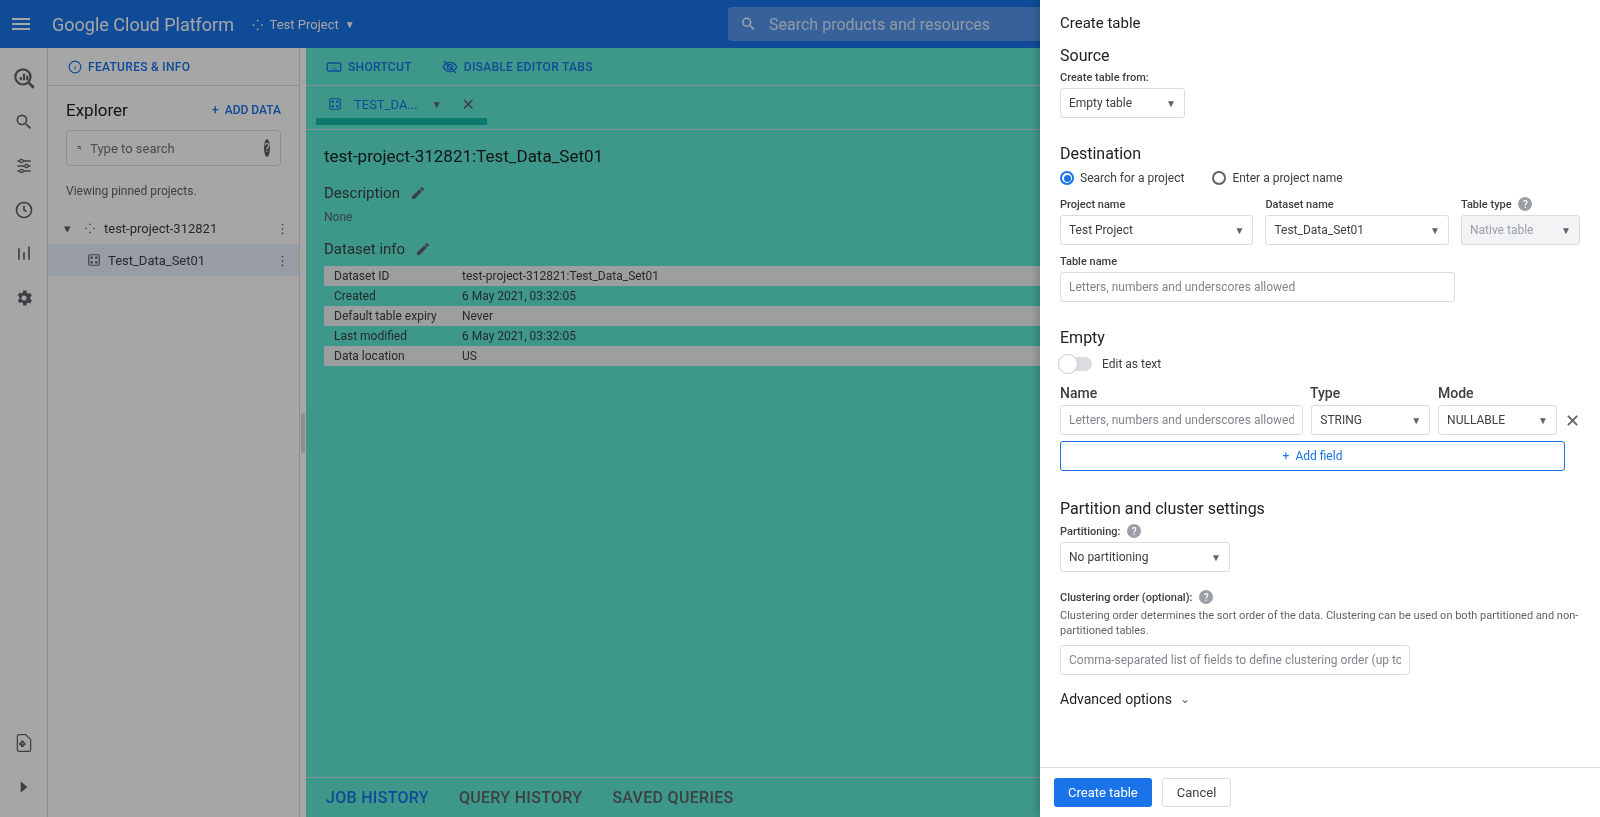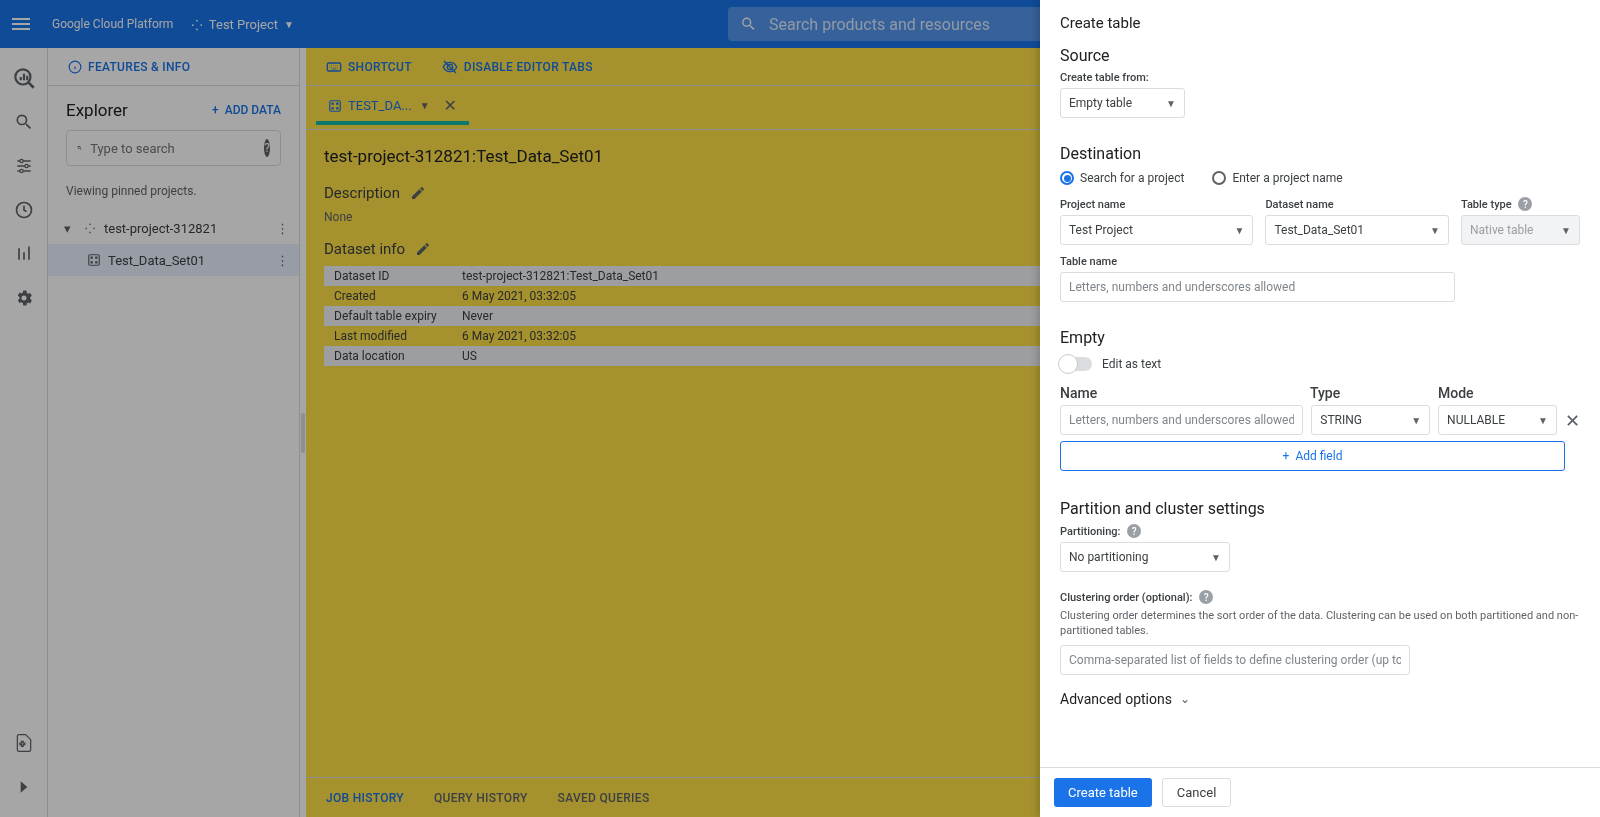--- a/index.html
+++ b/index.html
@@ -2,21 +2,21 @@
 <html><head>
 <meta charset="utf-8">
 <style>
 * { box-sizing: border-box; margin: 0; padding: 0; font-family: Roboto, Arial, sans-serif; }
 body { width: 1600px; height: 817px; overflow: hidden; background: #fff; position: relative; }
 
 
 .header-bar { height: 48px; background: #1a73e8; display: flex; align-items: center; padding: 0 12px; color: #fff; }
 .hamburger { width: 24px; height: 24px; cursor: pointer; display: flex; flex-direction: column; justify-content: center; gap: 3px; margin-right: 16px; }
 .hamburger span { height: 2px; background: #fff; width: 18px; }
-.gcp-title { font-size: 12px; font-weight: 400; margin-right: 18px; white-space: nowrap; }
+.gcp-title { font-size: 18px; font-weight: 400; margin-right: 18px; white-space: nowrap; }
 .project-selector { display: flex; align-items: center; font-size: 13px; gap: 6px; cursor: pointer; }
 .project-selector .dots { font-size: 14px; }
 .search-bar { margin-left: auto; margin-right: 300px; background: rgba(255,255,255,0.25); border-radius: 4px; height: 34px; display: flex; align-items: center; padding: 0 12px; width: 560px; }
 .search-bar input { background: none; border: none; outline: none; color: #fff; font-size: 16px; margin-left: 12px; width: 100%; }
 .search-bar input::placeholder { color: rgba(255,255,255,0.8); }
 
 
 .main { display: flex; height: calc(100% - 48px); position: relative; }
 
 
@@ -43,44 +43,44 @@
 .tree-row .picon { width: 20px; display:flex; justify-content:center; color:#5f6368;}
 .tree-row .label { flex: 1; padding-left: 4px; }
 .tree-row .more { color: #5f6368; cursor:pointer; }
 .tree-child { padding-left: 36px; }
 
 
 .resizer { width:6px; cursor:col-resize; display:flex; align-items:center; justify-content:center;}
 .resizer-handle { width:4px; height:40px; background:#dadce0; border-radius:2px;}
 
 
-.content { flex: 1; display: flex; flex-direction: column; background: #fde047; min-width:0;}
+.content { flex: 1; display: flex; flex-direction: column; background: #5eead4; min-width:0;}
 
 
 .content-toolbar { height: 38px; border-bottom: 1px solid #dadce0; display: flex; align-items: center; padding: 0 20px; gap: 30px; }
 .content-toolbar .sub-item { display: flex; align-items: center; gap: 6px; color: #1a73e8; font-size: 12px; font-weight: 500; cursor: pointer; letter-spacing:0.3px;}
 
 .tabs { display: flex; align-items: center; height: 44px; padding-left: 10px; border-bottom: 1px solid #dadce0;}
-.tab { display: flex; align-items: center; gap: 6px; padding: 0 12px; height: 34px; font-size: 13px; color: #1a73e8; border-bottom: 4px solid #14b8a6; cursor:pointer;}
+.tab { display: flex; align-items: center; gap: 12px; padding: 0 12px; height: 34px; font-size: 13px; color: #1a73e8; border-bottom: 7px solid #14b8a6; cursor:pointer;}
 .tab .tab-dd { color:#5f6368; font-size:10px; padding:0 2px;}
 .tab .tab-close { color:#5f6368; font-size:16px; padding-left:6px;}
 .page-title { font-size: 17px; color: #202124; padding: 16px 18px 10px; }
 .section { padding: 8px 18px; }
 .section-head { display: flex; align-items: center; gap: 10px; font-size: 15px; color: #3c4043; margin-bottom: 8px; }
 .section-head .edit-icon { color:#5f6368; cursor:pointer;}
 .desc-none { font-size: 12px; color: #5f6368; }
 .info-table { width: 100%; font-size: 12px; color: #3c4043; border-collapse: collapse; }
 .info-table tr { height: 20px; }
 .info-table tr:nth-child(odd) { background: #f1f3f4; }
 .info-table td:first-child { width: 130px; padding-left: 10px; color:#3c4043;margin-top:16px;}
 .info-table td { padding:2px 8px;}
 
 
 .content-footer { margin-top: auto; height: 40px; border-top: 1px solid #dadce0; display: flex; align-items: center; padding-left: 20px; gap: 30px; }
-.content-footer .ft-tab { font-size: 12px; font-weight: 500; color: #5f6368; cursor: pointer; letter-spacing:0.3px;}
+.content-footer .ft-tab { font-size: 16px; font-weight: 500; color: #5f6368; cursor: pointer; letter-spacing:0.3px;}
 .content-footer .ft-tab.active { color: #1a73e8; }
 
 
 .scrim { position: absolute; inset: 0; background: rgba(0,0,0,0.35); }
 
 
 .side-panel { position: absolute; top: 0; right: 0; width: 560px; height: 100%; background: #fff; display: flex; flex-direction: column; box-shadow: -2px 0 8px rgba(0,0,0,0.2); }
 .sp-body { flex: 1; overflow-y: auto; padding: 14px 20px; font-size: 13px; color: #3c4043; }
 .sp-title { font-size: 15px; color: #202124; margin-bottom: 14px; }
 .sp-section-title { font-size: 16px; color: #202124; margin: 12px 0 6px; }

